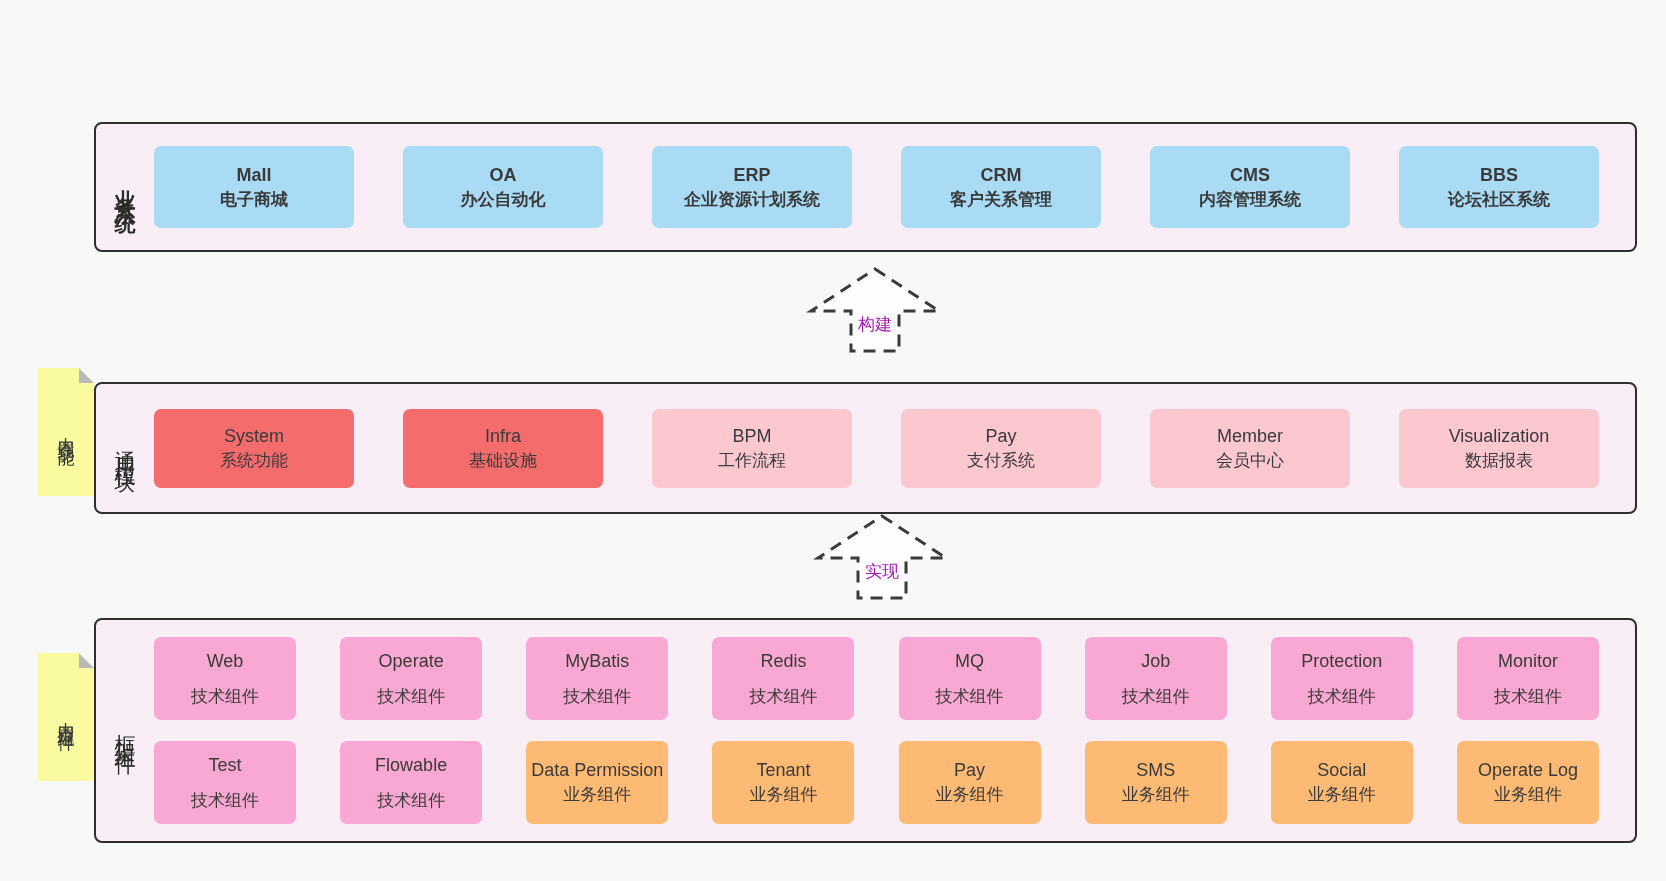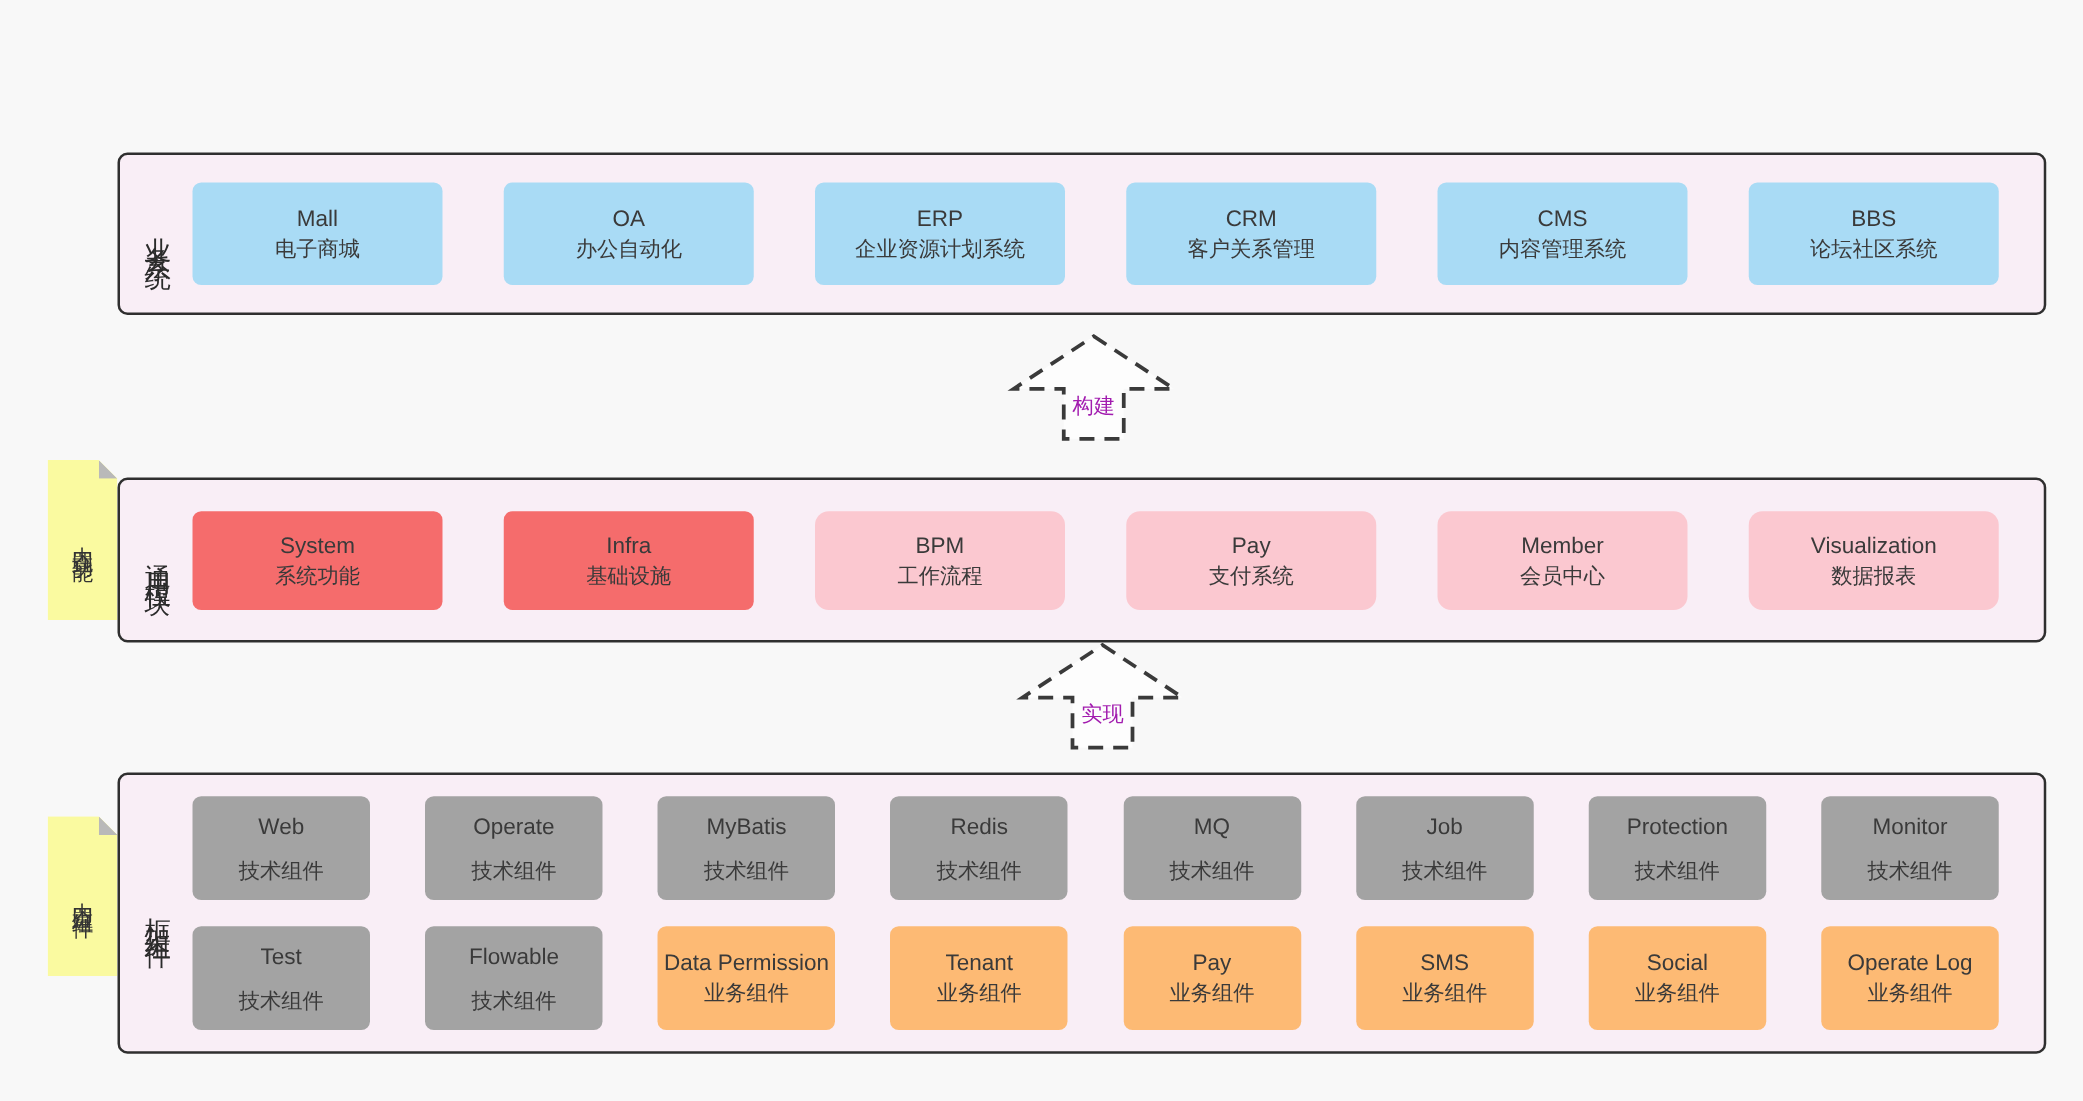--- a/index.html
+++ b/index.html
@@ -66,22 +66,22 @@
     box-sizing: border-box;
     padding: 2px 4px;
   }
   .box .bn { font-size: 18px; }
   .box .bd { font-size: 17px; }
   .w200 { width: 200px; height: 82px; }
   .w142 { width: 142px; height: 83px; }
   .mid   { height: 79px; }
   .blue   { background: #a9dbf5; }
   .red    { background: #f56c6c; }
-  .pink   { background: #fbc8d0; border-radius: 11px; }
-  .green  { background: #a3a3a3; gap: 11px; }
+  .pink   { background: #fbc8d0; }
+  .green  { background: #f9a8d4; gap: 11px; }
   .lgreen { background: #fdba74; }
   
   .note {
     position: absolute;
     left: 38px;
     width: 56px;
     height: 128px;
     background: #fafaa0;
     clip-path: polygon(0 0, calc(100% - 15px) 0, 100% 15px, 100% 100%, 0 100%);
     display: flex;
@@ -121,21 +121,21 @@
     font-size: 17px;
     color: #a21caf;
     white-space: nowrap;
   }
 </style>
 </head>
 <body>
 
 <div id="stage">
 
-  <div class="layer" style="top:122px; height:130px;">
+  <div class="layer" style="top:122px; height:130px;font-weight:bold;">
     <div class="vlabel-cell">
       <div class="vlabel">业务系统</div>
     </div>
     <div class="boxes-area">
       <div class="boxes-row">
         <div class="box blue w200">
           <div class="bn">Mall</div>
           <div class="bd">电子商城</div>
         </div>
         <div class="box blue w200">

